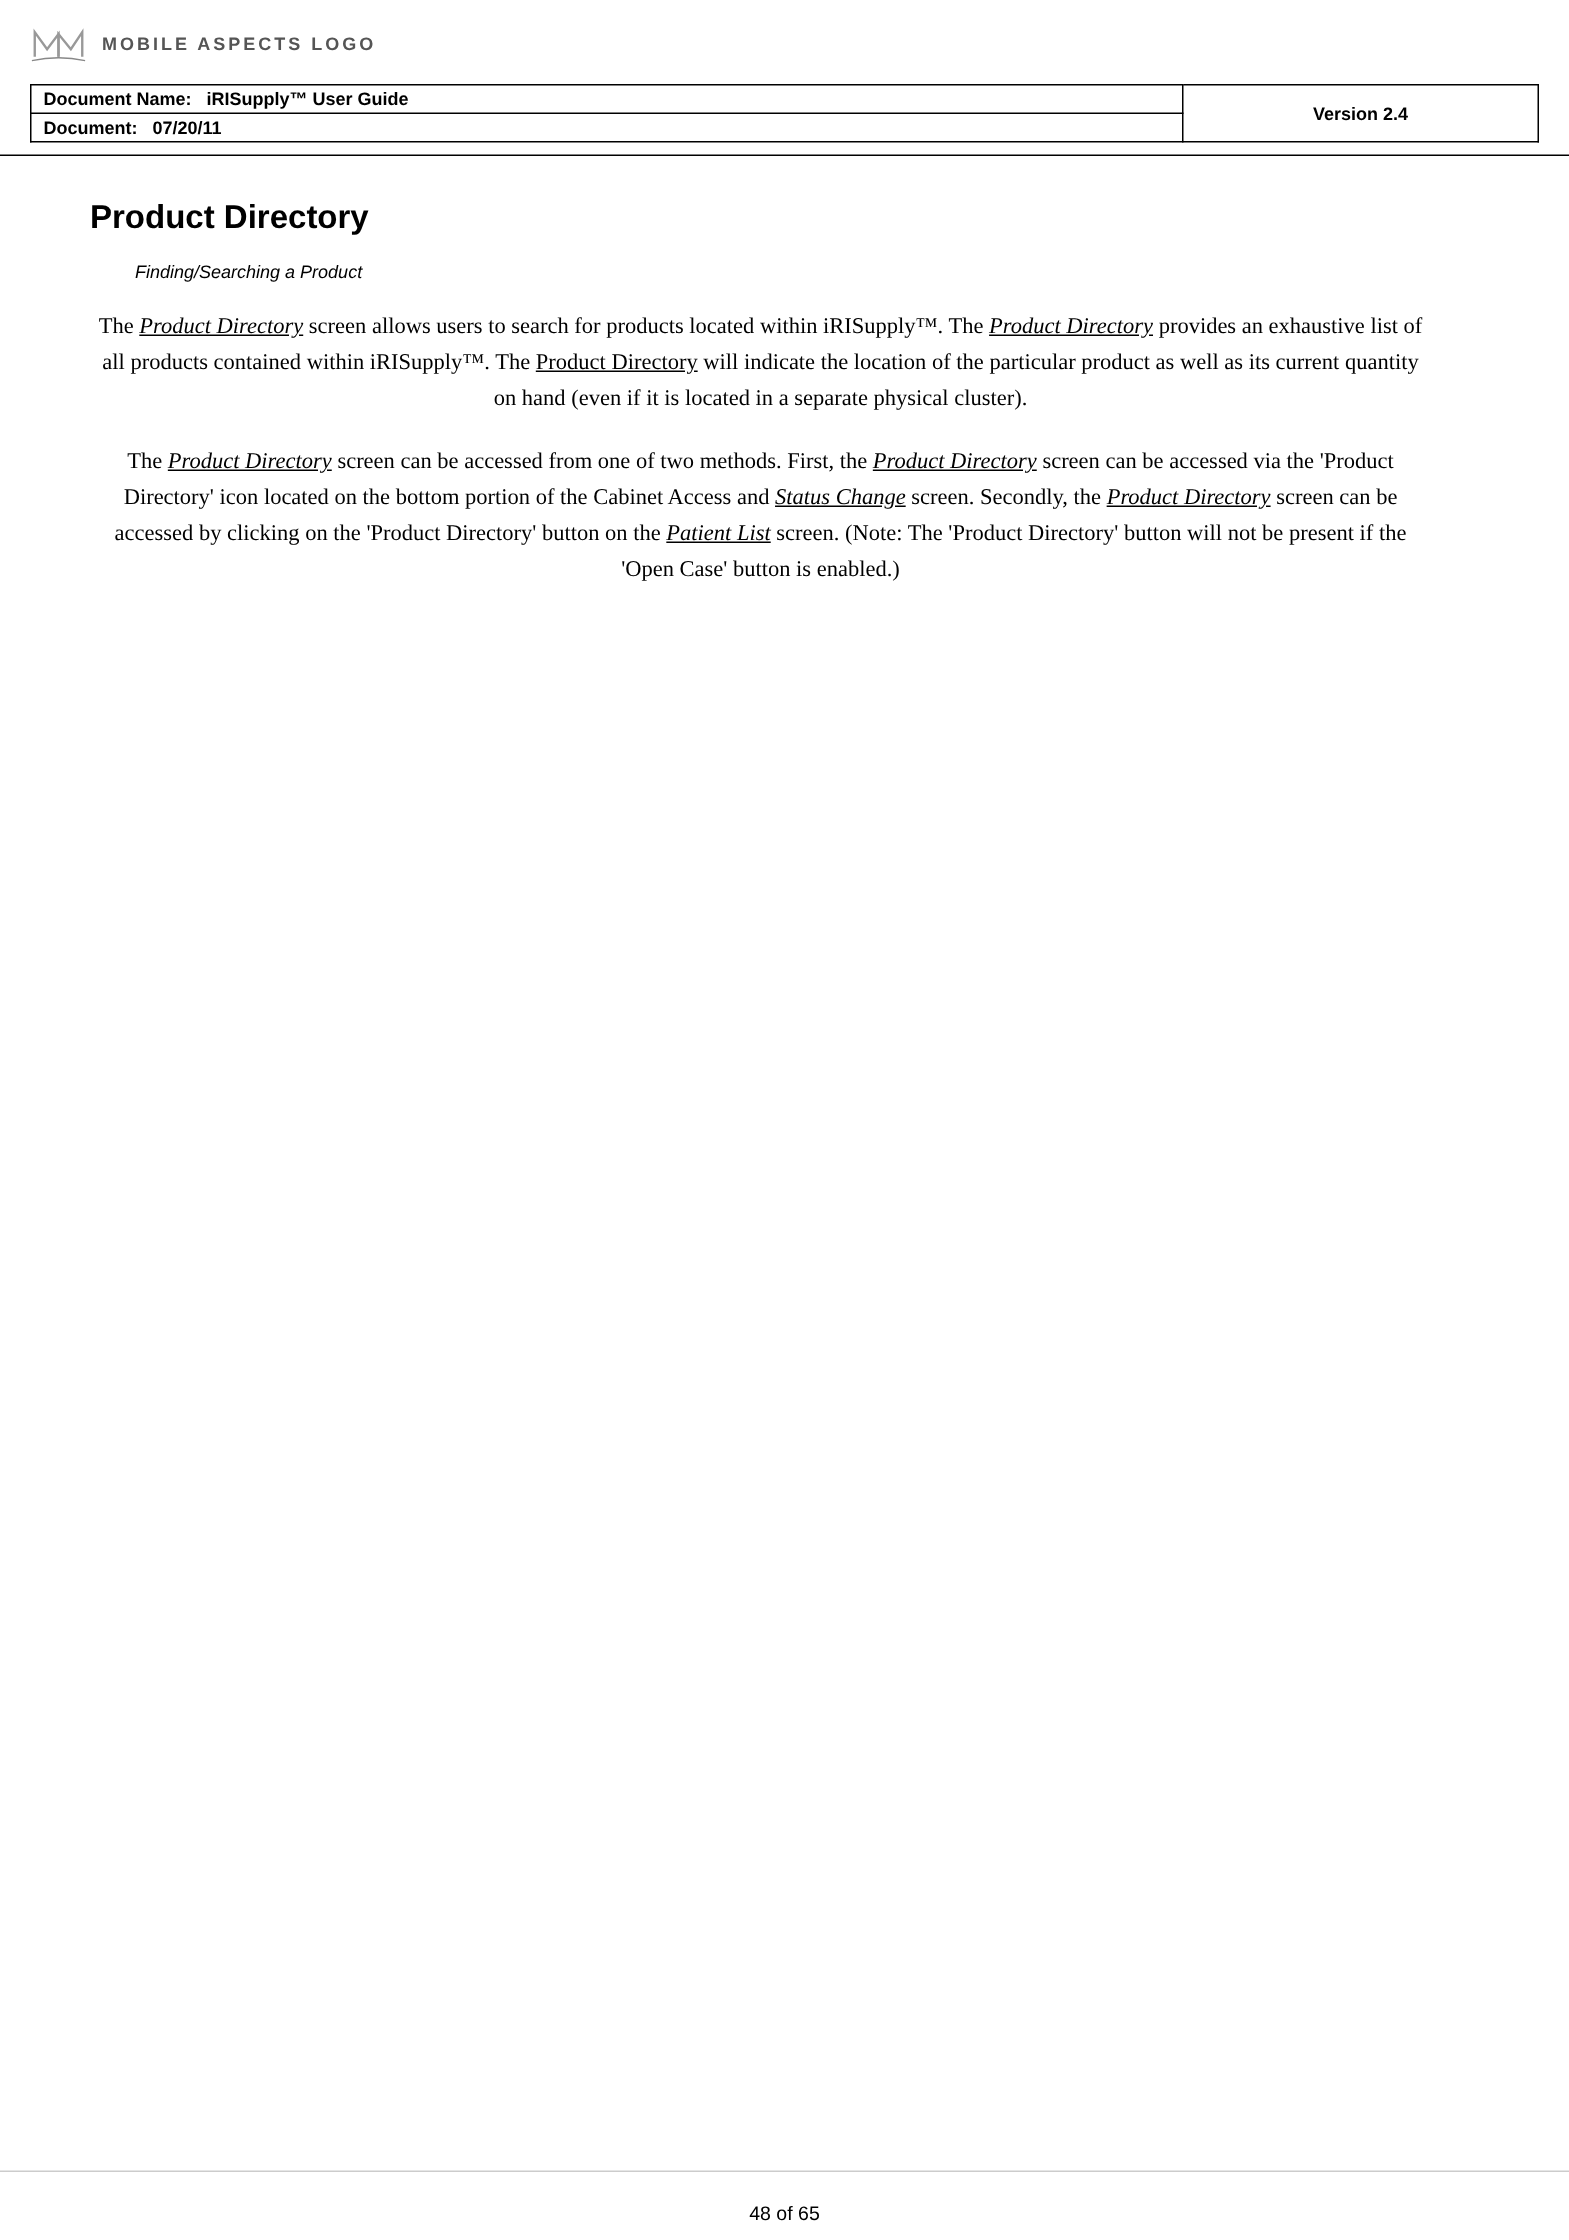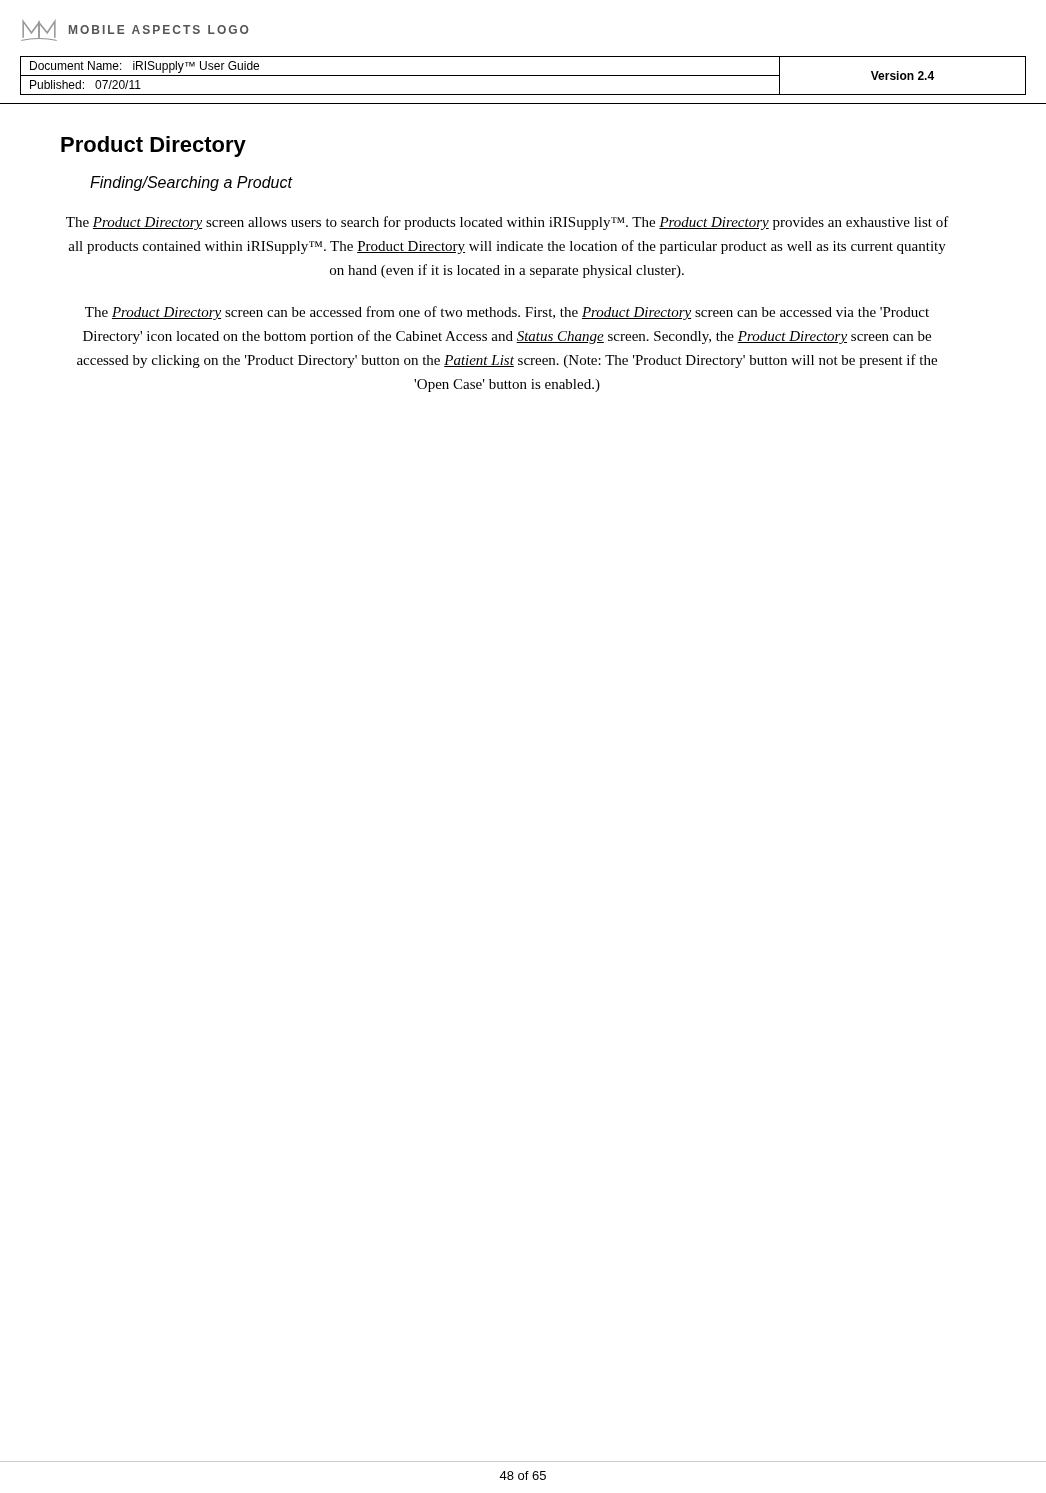--- a/index.html
+++ b/index.html
@@ -60,20 +60,21 @@
       border-collapse: collapse;
       border: 1px solid #000;
       margin-top: 4px;
     }
 
     .doc-info-table td {
       padding: 2px 8px;
       font-family: Arial, sans-serif;
       font-size: 12px;
       border: 1px solid #000;
+      font-weight: bold;
     }
 
     .doc-info-table .version-cell {
       text-align: center;
       font-weight: bold;
     }
 
     
     .content {
       padding: 28px 92px 60px 60px;
@@ -81,21 +82,21 @@
 
     .page-title {
       font-family: Arial, sans-serif;
       font-size: 22px;
       font-weight: bold;
       margin-bottom: 16px;
     }
 
     .section-subtitle {
       font-family: Arial, sans-serif;
-      font-size: 16px;
+      font-size: 12px;
       font-style: italic;
       font-weight: normal;
       margin-bottom: 18px;
       margin-left: 30px;
     }
 
     .body-text {
       font-family: "Times New Roman", Times, serif;
       font-size: 15px;
       line-height: 1.6;
@@ -112,21 +113,21 @@
     
     .footer {
       position: absolute;
       bottom: 10px;
       width: 100%;
       text-align: center;
       font-family: Arial, sans-serif;
       font-size: 13px;
       color: #000;
       border-top: 1px solid #ccc;
-      padding-top: 6px;
+      padding-top: 20px;
     }
 
     
     .logo-svg {
       width: 50px;
       height: 40px;
     }
   </style>
 </head>
 <body>
@@ -157,21 +158,21 @@
           <span>Document Name:</span>
           &nbsp;
           <span>iRISupply™ User Guide</span>
         </td>
         <td rowspan="2" class="version-cell">
           <span>Version 2.4</span>
         </td>
       </tr>
       <tr>
         <td>
-          <span>Published:</span>
+          <span>Document:</span>
           &nbsp;
           <span>07/20/11</span>
         </td>
       </tr>
     </tbody>
       </table>
   </div>
 
   <div class="content">
 

